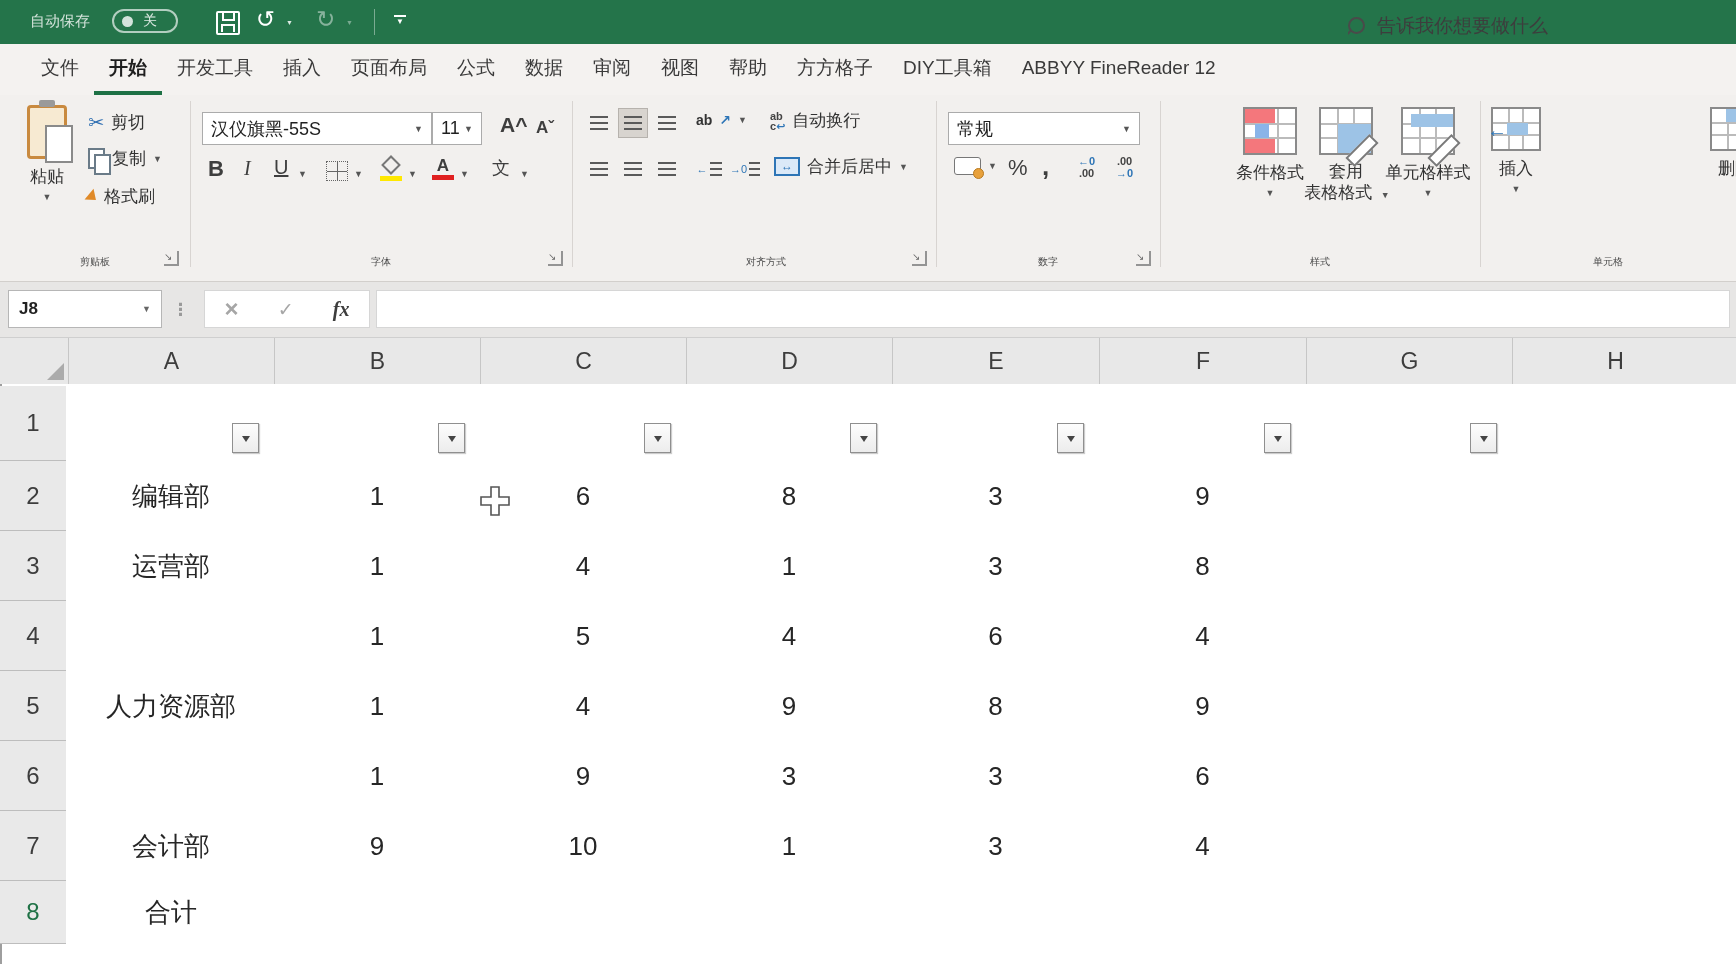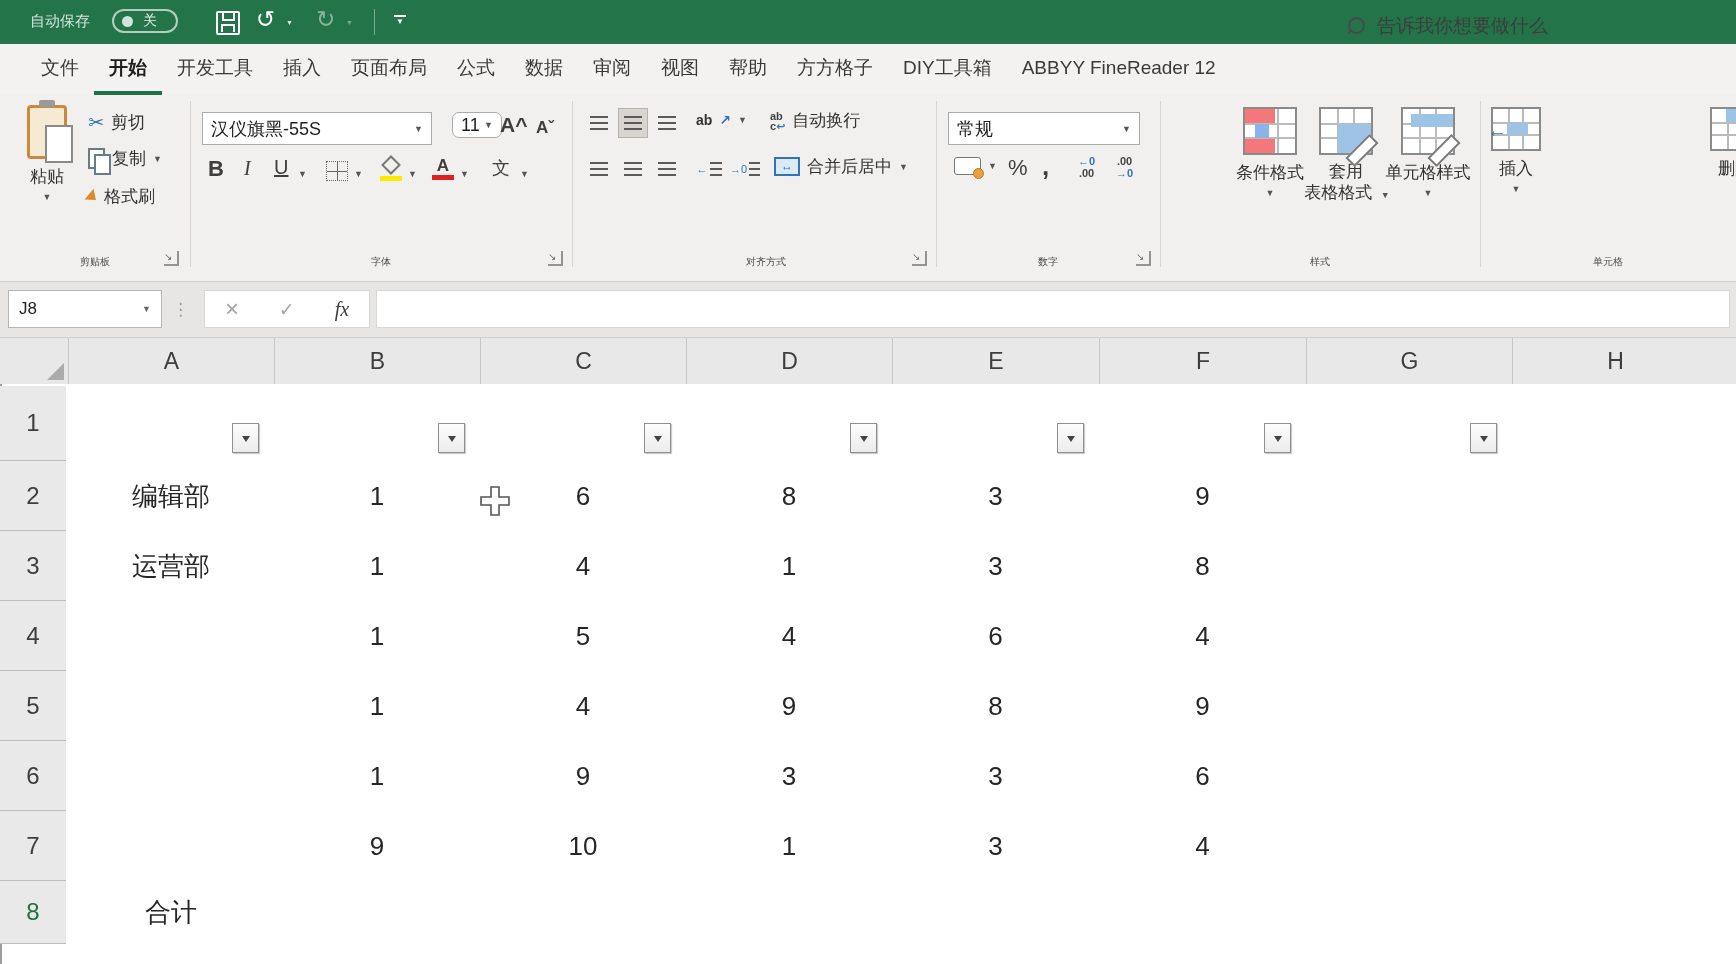--- a/index.html
+++ b/index.html
@@ -74,21 +74,21 @@
   .aico:after{content:"";position:absolute;right:-4px;bottom:-5px;width:9px;height:9px;border-radius:50%;background:#e8a13c;border:1px solid #b87a20;}
   .decbtn{position:absolute;display:flex;flex-direction:column;font-size:11px;line-height:12px;color:#444;text-align:center;font-weight:bold;}
   
   .sgrid{width:54px;height:48px;border:2px solid #8a8a8a;background:#fff;position:relative;box-sizing:border-box;
     background-image:linear-gradient(#bbb,#bbb),linear-gradient(#bbb,#bbb),linear-gradient(90deg,#bbb,#bbb),linear-gradient(90deg,#bbb,#bbb);
     background-size:100% 2px,100% 2px,2px 100%,2px 100%;background-position:0 33%,0 67%,33% 0,67% 0;background-repeat:no-repeat;}
   .ov{position:absolute;}
   .brstroke{position:absolute;right:-8px;bottom:-4px;width:30px;height:9px;border:2px solid #7a7a7a;background:#fff;transform:rotate(-45deg);}
 
   
-  #fbar{position:absolute;left:0;top:282px;width:1736px;height:56px;background:#e7e6e5;border-bottom:1px solid #cfcfcf;box-sizing:border-box;}
+  #fbar{position:absolute;left:0;top:282px;width:1736px;height:56px;background:#e7e6e5;border-bottom:1px solid #cfcfcf;box-sizing:border-box;font-weight:bold;}
   #namebox{position:absolute;left:8px;top:8px;width:154px;height:38px;background:#fff;border:1px solid #b6b6b6;display:flex;align-items:center;padding:0 10px;box-sizing:border-box;font-size:17px;color:#222;}
   #namebox .dd{margin-left:auto;font-size:9px;color:#666;}
   #fb-dots{position:absolute;left:172px;top:17px;font-size:17px;color:#9a9a9a;}
   #fb-btns{position:absolute;left:204px;top:8px;width:166px;height:38px;background:#fff;border:1px solid #d6d6d6;display:flex;align-items:center;justify-content:space-around;box-sizing:border-box;}
   #fb-btns .x{color:#a6a6a6;font-size:24px;}
   #fb-btns .ck{color:#a6a6a6;font-size:19px;}
   #fb-btns .fx{font-family:"Liberation Serif","DejaVu Serif",serif;font-style:italic;font-size:20px;color:#3d3d3d;}
   #finput{position:absolute;left:376px;top:8px;width:1354px;height:38px;background:#fff;border:1px solid #d6d6d6;box-sizing:border-box;font-size:17px;color:#222;display:flex;align-items:center;padding:0 8px;}
 
   
@@ -170,21 +170,21 @@
     <span class="brush"></span>
     <span>格式刷</span>
   </div>
   <span class="launch" style="left:164px;">↘</span>
   <div class="glabel" style="left:0;width:190px;">剪贴板</div>
 
   <div class="combo" style="left:202px;top:17px;width:230px;height:33px;">
     <span>汉仪旗黑-55S</span>
     <span class="dd">▼</span>
   </div>
-  <div class="combo" style="left:452px;top:17px;width:50px;height:26px;border-radius:7px;">
+  <div class="combo" style="left:432px;top:17px;width:50px;height:33px;">
     <span>11</span>
     <span class="dd">▼</span>
   </div>
   <span class="fsz" style="left:500px;top:18px;font-size:21px;">A^</span>
   <span class="fsz" style="left:536px;top:23px;font-size:17px;">Aˇ</span>
 
   <span class="fbtn" style="left:208px;top:61px;font-weight:bold;font-size:22px;">B</span>
   <span class="fbtn" style="left:244px;top:62px;font-style:italic;font-family:'Liberation Serif','DejaVu Serif',serif;">I</span>
   <span class="fbtn" style="left:274px;top:61px;text-decoration:underline;">U</span>
   <span class="dd9" style="position:absolute;left:298px;top:74px;">▼</span>
@@ -383,32 +383,34 @@
     <div class="cell" style="left: 686px; top: 193px; width: 206px; height: 70px;">1</div>
     <div class="cell" style="left: 892px; top: 193px; width: 207px; height: 70px;">3</div>
     <div class="cell" style="left: 1099px; top: 193px; width: 207px; height: 70px;">8</div>
     <div class="cell" style="left: 1306px; top: 193px; width: 206px; height: 70px;"></div>
     <div class="cell" style="left: 274px; top: 263px; width: 206px; height: 70px;">1</div>
     <div class="cell" style="left: 480px; top: 263px; width: 206px; height: 70px;">5</div>
     <div class="cell" style="left: 686px; top: 263px; width: 206px; height: 70px;">4</div>
     <div class="cell" style="left: 892px; top: 263px; width: 207px; height: 70px;">6</div>
     <div class="cell" style="left: 1099px; top: 263px; width: 207px; height: 70px;">4</div>
     <div class="cell" style="left: 1306px; top: 263px; width: 206px; height: 70px;"></div>
+    <div class="cell" style="left: 68px; top: 333px; width: 206px; height: 70px;">人力资源部</div>
     <div class="cell" style="left: 274px; top: 333px; width: 206px; height: 70px;">1</div>
     <div class="cell" style="left: 480px; top: 333px; width: 206px; height: 70px;">4</div>
     <div class="cell" style="left: 686px; top: 333px; width: 206px; height: 70px;">9</div>
     <div class="cell" style="left: 892px; top: 333px; width: 207px; height: 70px;">8</div>
     <div class="cell" style="left: 1099px; top: 333px; width: 207px; height: 70px;">9</div>
     <div class="cell" style="left: 1306px; top: 333px; width: 206px; height: 70px;"></div>
     <div class="cell" style="left: 274px; top: 403px; width: 206px; height: 70px;">1</div>
     <div class="cell" style="left: 480px; top: 403px; width: 206px; height: 70px;">9</div>
     <div class="cell" style="left: 686px; top: 403px; width: 206px; height: 70px;">3</div>
     <div class="cell" style="left: 892px; top: 403px; width: 207px; height: 70px;">3</div>
     <div class="cell" style="left: 1099px; top: 403px; width: 207px; height: 70px;">6</div>
     <div class="cell" style="left: 1306px; top: 403px; width: 206px; height: 70px;"></div>
+    <div class="cell" style="left: 68px; top: 473px; width: 206px; height: 70px;">会计部</div>
     <div class="cell" style="left: 274px; top: 473px; width: 206px; height: 70px;">9</div>
     <div class="cell" style="left: 480px; top: 473px; width: 206px; height: 70px;">10</div>
     <div class="cell" style="left: 686px; top: 473px; width: 206px; height: 70px;">1</div>
     <div class="cell" style="left: 892px; top: 473px; width: 207px; height: 70px;">3</div>
     <div class="cell" style="left: 1099px; top: 473px; width: 207px; height: 70px;">4</div>
     <div class="cell" style="left: 1306px; top: 473px; width: 206px; height: 70px;"></div>
     <div class="cell" style="left: 68px; top: 543px; width: 206px; height: 63px;">合计</div>
     <div class="cell" style="left: 274px; top: 543px; width: 206px; height: 63px;"></div>
     <div class="cell" style="left: 480px; top: 543px; width: 206px; height: 63px;"></div>
     <div class="cell" style="left: 686px; top: 543px; width: 206px; height: 63px;"></div>

